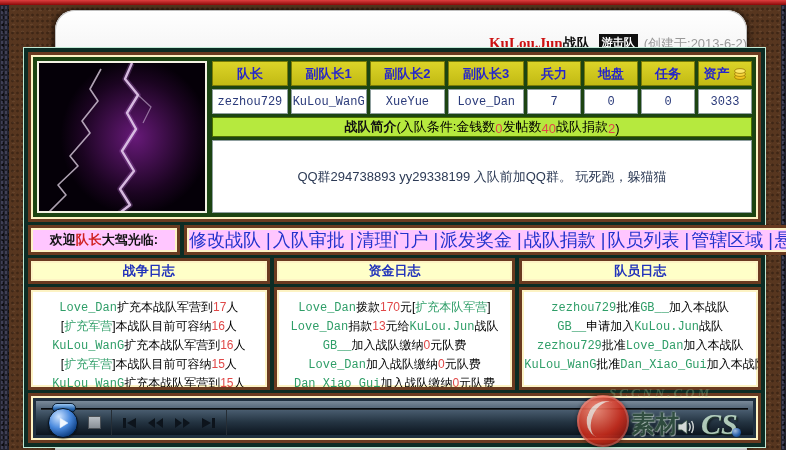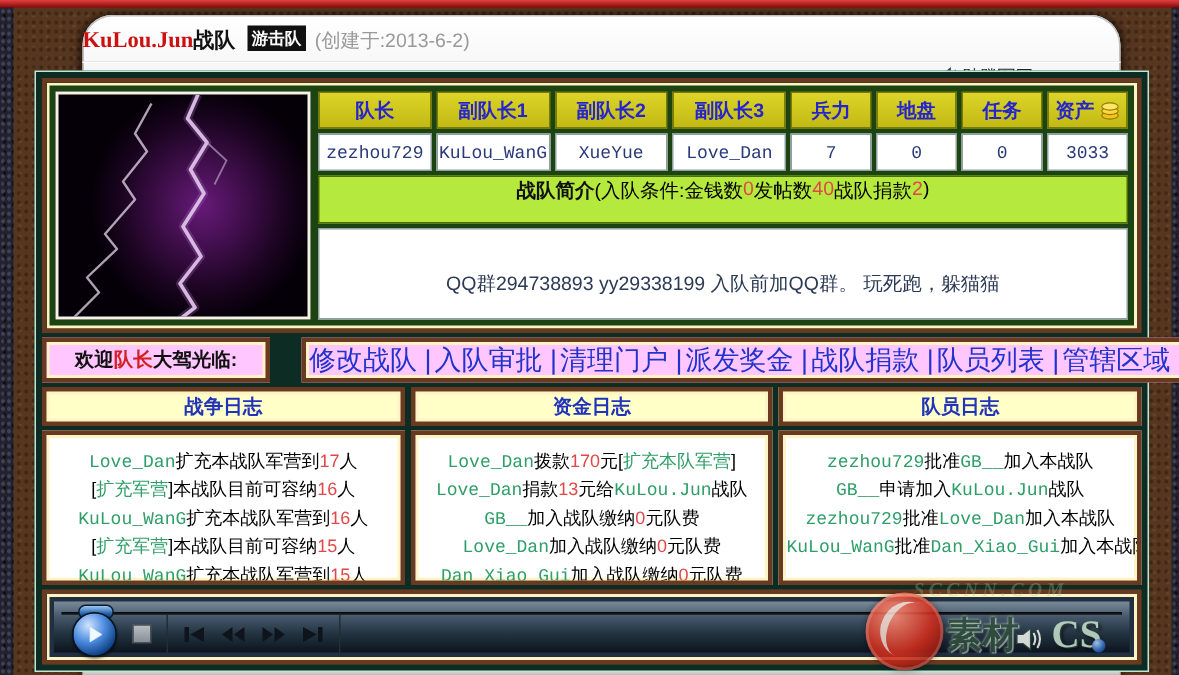--- a/index.html
+++ b/index.html
@@ -19,21 +19,21 @@
                      radial-gradient(rgba(0,0,0,.6) 1px,transparent 1.4px);
     background-size:4px 5px,6px 7px;}
   .edge-left{left:0;width:9px}
   .edge-right{right:0;width:5px}
   .red-strip{position:absolute;top:0;left:0;right:0;height:5px;
     background:linear-gradient(#e04040,#8a0808);z-index:5}
   .panel{position:absolute;left:55px;right:39px;top:10px;bottom:0;
     background:linear-gradient(#ffffff,#eaeaea 20%,#d6d6d6 60%,#cfcfcf);
     border-radius:20px 20px 0 0;
     box-shadow:inset 0 0 0 1px #c0c0c0, 3px 0 5px rgba(0,0,0,.45), -3px 0 5px rgba(0,0,0,.45);}
-  .title-row{padding-top:7px;text-align:left;white-space:nowrap}
+  .title-row{padding-top:24px;text-align:right;white-space:nowrap}
   .title-en{font-family:"Liberation Serif",serif;font-weight:bold;font-size:15px;color:var(--title-red)}
   .title-cn{font-weight:bold;font-size:14px;color:#111}
   .title-badge{display:inline-block;background:#111;color:#fff;font-weight:bold;
     font-size:11px;padding:1px 3px;margin:0 6px 0 8px;vertical-align:2px}
   .title-created{color:#999;font-size:13px}
   .panel-divider{height:1px;background:#a8a8a8;margin-top:5px;border-bottom:1px solid #fff}
   .speaker-row{height:18px;text-align:right;padding:1px 58px 0 0;font-size:12px;color:#222}
   .speaker-row svg{vertical-align:-2px;margin-right:2px}
 
   .content{position:absolute;left:23px;right:20px;top:47px;bottom:2px;
@@ -47,27 +47,27 @@
   .lightning .glow{position:absolute;inset:0;
     background:radial-gradient(ellipse 60% 70% at 58% 50%,rgba(120,30,140,.85),rgba(60,10,70,.4) 55%,transparent 75%)}
   .team-right{flex:1;display:flex;flex-direction:column;gap:3px;min-width:0}
   .row8{display:flex;gap:3px;height:25px;flex:none}
   .row8 > div{flex:1;display:flex;align-items:center;justify-content:center;white-space:nowrap}
   .row8 > div:nth-child(-n+4){flex:1.42}
   .th{background:linear-gradient(#dcd428,#c2ba14);border:1px solid #7a7a08;
     color:var(--header-text-blue);font-weight:bold;font-size:13px;gap:3px}
   .td{background:#fff;border:1px solid #8f9f9f;color:var(--value-navy);
     font-family:"Liberation Mono",monospace;font-size:12px}
-  .intro-bar{height:32px;flex:none;background:var(--intro-bar-green);border:1px solid #4c6e00;
-    display:flex;align-items:flex-start;justify-content:center;font-size:13px;white-space:nowrap}
+  .intro-bar{height:20px;flex:none;background:var(--intro-bar-green);border:1px solid #4c6e00;
+    display:flex;align-items:flex-end;justify-content:center;font-size:13px;white-space:nowrap}
   .intro-box{flex:1;background:#fff;border:1px solid #8f9f9f;text-align:center;
     padding-top:27px;font-size:13px;color:#2c3a55}
 
   
-  .pink-row{height:30px;display:flex;gap:21px;flex:none}
+  .pink-row{height:30px;display:flex;gap:4px;flex:none}
   .welcome-box{width:152px;flex:none;background:var(--pink-bg);display:flex;
     align-items:center;justify-content:center;font-size:13px;white-space:nowrap}
   .links-box{flex:1;background:var(--pink-bg);display:flex;align-items:center;
     justify-content:center;font-size:18px;white-space:nowrap;color:var(--link-blue)}
   .menu-link{color:var(--link-blue);margin:0 2px;cursor:pointer}
   .link-sep{color:var(--link-blue);margin-left:3px}
 
   
   .logs-row{flex:1;display:flex;gap:4px;min-height:0}
   .log-col{flex:1;display:flex;flex-direction:column;gap:3px;min-width:0}
@@ -106,21 +106,21 @@
   .wm-site{position:absolute;top:0;left:34px;font-family:"Liberation Serif",serif;
     font-style:italic;font-weight:bold;font-size:13px;letter-spacing:3px;color:rgba(150,200,150,.38)}
   .wm-circle{position:absolute;left:2px;top:10px;width:52px;height:52px;border-radius:50%;
     background:radial-gradient(circle at 36% 30%,#ff9078,#d62c1a 52%,#7c100a 90%);
     box-shadow:inset 0 0 0 2px rgba(255,255,255,.22),0 0 4px rgba(0,0,0,.5)}
   .wm-circle::after{content:"";position:absolute;left:10px;top:6px;width:30px;height:38px;
     border-left:5px solid rgba(255,245,235,.85);border-radius:50%;transform:rotate(24deg)}
   .wm-text{position:absolute;left:56px;top:22px;white-space:nowrap;display:flex;align-items:center}
   .wm-cn{font-size:24px;font-weight:bold;color:#31503e;
     text-shadow:0 0 2px #cfe6d2,1px 1px 0 rgba(255,255,255,.5)}
-  .wm-en{font-family:"Liberation Serif",serif;font-weight:bold;font-size:26px;
+  .wm-en{font-family:"Liberation Serif",serif;font-style:italic;font-weight:bold;font-size:30px;
     color:#c8e4cf;text-shadow:1px 1px 0 #223a2c,2px 2px 2px rgba(0,0,0,.6);margin-left:2px}
   .wm-dot{width:9px;height:9px;border-radius:50%;align-self:flex-end;margin:0 0 4px -6px;
     background:radial-gradient(circle at 35% 30%,#bcd8ff,#2a6ac0 60%,#0c3060)}
   .wm-spk{margin:6px 2px 0 -2px}
 </style>
 </head>
 <body>
 
 <div class="page">
   <div class="edge edge-left"></div>

